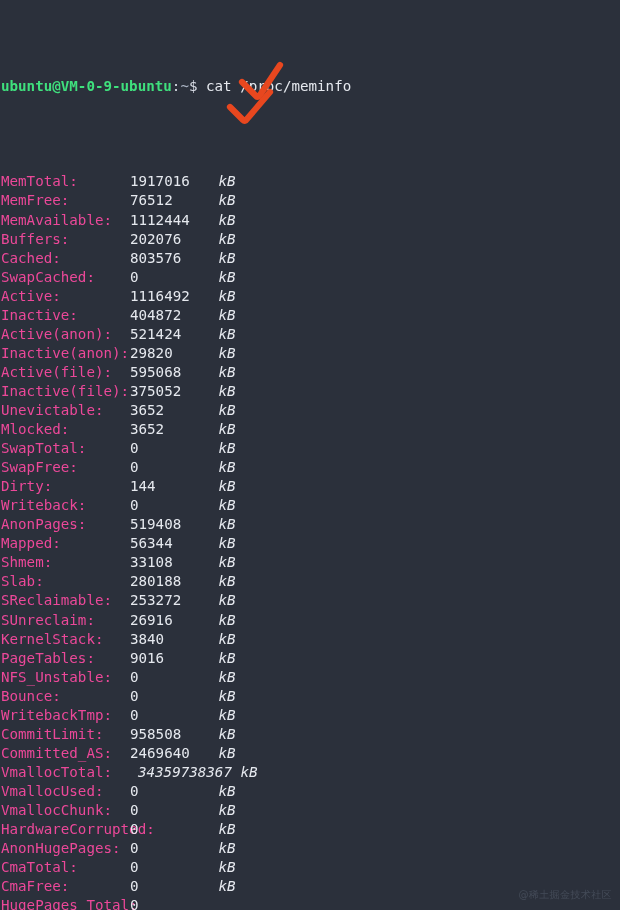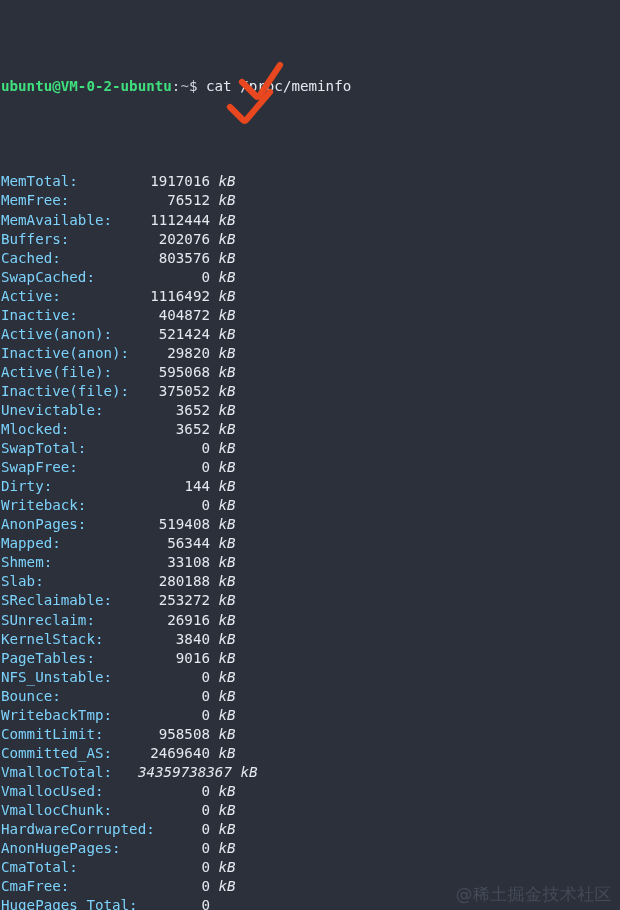--- a/index.html
+++ b/index.html
@@ -27,38 +27,38 @@
     white-space: pre;
   }
   .line {
     height: 19.05px;
     white-space: pre;
   }
   .prompt-user { color: #3fe07d; font-weight: bold; }
   .prompt-path { color: #a7b0c0; }
   .prompt-sym  { color: #d6dae3; }
   .cmd { color: #e6e9ef; }
-  .key { color: #7dd3fc; }
+  .key { color: #ec4899; }
   .val { color: #e6e9ef; }
   .unit { color: #e6e9ef; font-style: italic; }
 
   .row {
     display: flex;
     height: 19.05px;
     align-items: baseline;
   }
   .row .key {
     flex: 0 0 auto;
     width: 129px;
     white-space: pre;
   }
   .row .val {
     flex: 0 0 auto;
     width: 80px;
-    text-align: right;
+    text-align: left;
     white-space: pre;
   }
   .row .val.wide {
     width: auto;
     padding-left: 8px;
     font-style: italic;
   }
   .row .unit {
     flex: 0 0 auto;
     padding-left: 8.5px;
@@ -72,35 +72,35 @@
     width: 90px;
     height: 68px;
     pointer-events: none;
   }
 
   #watermark {
     position: absolute;
     right: 8px;
     bottom: 6px;
     font-family: "DejaVu Sans", "Liberation Sans", sans-serif;
-    font-size: 17px;
+    font-size: 10px;
     color: #444b58;
     letter-spacing: 0.4px;
     white-space: nowrap;
   }
 </style>
 </head>
 <body>
 
 <div id="terminal">
 
   <div id="screen">
 
     
-    <div class="line"><span class="prompt-user">ubuntu@VM-0-2-ubuntu</span><span class="prompt-sym">:</span><span class="prompt-path">~</span><span class="prompt-sym">$</span><span class="cmd"> <span>cat /proc/meminfo</span></span></div>
+    <div class="line"><span class="prompt-user">ubuntu@VM-0-9-ubuntu</span><span class="prompt-sym">:</span><span class="prompt-path">~</span><span class="prompt-sym">$</span><span class="cmd"> <span>cat /proc/meminfo</span></span></div>
 
     
     <div id="meminfo-rows"><div class="row"><span class="key">MemTotal:</span><span class="val">1917016</span><span class="unit">kB</span></div><div class="row"><span class="key">MemFree:</span><span class="val">76512</span><span class="unit">kB</span></div><div class="row"><span class="key">MemAvailable:</span><span class="val">1112444</span><span class="unit">kB</span></div><div class="row"><span class="key">Buffers:</span><span class="val">202076</span><span class="unit">kB</span></div><div class="row"><span class="key">Cached:</span><span class="val">803576</span><span class="unit">kB</span></div><div class="row"><span class="key">SwapCached:</span><span class="val">0</span><span class="unit">kB</span></div><div class="row"><span class="key">Active:</span><span class="val">1116492</span><span class="unit">kB</span></div><div class="row"><span class="key">Inactive:</span><span class="val">404872</span><span class="unit">kB</span></div><div class="row"><span class="key">Active(anon):</span><span class="val">521424</span><span class="unit">kB</span></div><div class="row"><span class="key">Inactive(anon):</span><span class="val">29820</span><span class="unit">kB</span></div><div class="row"><span class="key">Active(file):</span><span class="val">595068</span><span class="unit">kB</span></div><div class="row"><span class="key">Inactive(file):</span><span class="val">375052</span><span class="unit">kB</span></div><div class="row"><span class="key">Unevictable:</span><span class="val">3652</span><span class="unit">kB</span></div><div class="row"><span class="key">Mlocked:</span><span class="val">3652</span><span class="unit">kB</span></div><div class="row"><span class="key">SwapTotal:</span><span class="val">0</span><span class="unit">kB</span></div><div class="row"><span class="key">SwapFree:</span><span class="val">0</span><span class="unit">kB</span></div><div class="row"><span class="key">Dirty:</span><span class="val">144</span><span class="unit">kB</span></div><div class="row"><span class="key">Writeback:</span><span class="val">0</span><span class="unit">kB</span></div><div class="row"><span class="key">AnonPages:</span><span class="val">519408</span><span class="unit">kB</span></div><div class="row"><span class="key">Mapped:</span><span class="val">56344</span><span class="unit">kB</span></div><div class="row"><span class="key">Shmem:</span><span class="val">33108</span><span class="unit">kB</span></div><div class="row"><span class="key">Slab:</span><span class="val">280188</span><span class="unit">kB</span></div><div class="row"><span class="key">SReclaimable:</span><span class="val">253272</span><span class="unit">kB</span></div><div class="row"><span class="key">SUnreclaim:</span><span class="val">26916</span><span class="unit">kB</span></div><div class="row"><span class="key">KernelStack:</span><span class="val">3840</span><span class="unit">kB</span></div><div class="row"><span class="key">PageTables:</span><span class="val">9016</span><span class="unit">kB</span></div><div class="row"><span class="key">NFS_Unstable:</span><span class="val">0</span><span class="unit">kB</span></div><div class="row"><span class="key">Bounce:</span><span class="val">0</span><span class="unit">kB</span></div><div class="row"><span class="key">WritebackTmp:</span><span class="val">0</span><span class="unit">kB</span></div><div class="row"><span class="key">CommitLimit:</span><span class="val">958508</span><span class="unit">kB</span></div><div class="row"><span class="key">Committed_AS:</span><span class="val">2469640</span><span class="unit">kB</span></div><div class="row"><span class="key">VmallocTotal:</span><span class="val wide">34359738367</span><span class="unit">kB</span></div><div class="row"><span class="key">VmallocUsed:</span><span class="val">0</span><span class="unit">kB</span></div><div class="row"><span class="key">VmallocChunk:</span><span class="val">0</span><span class="unit">kB</span></div><div class="row"><span class="key">HardwareCorrupted:</span><span class="val">0</span><span class="unit">kB</span></div><div class="row"><span class="key">AnonHugePages:</span><span class="val">0</span><span class="unit">kB</span></div><div class="row"><span class="key">CmaTotal:</span><span class="val">0</span><span class="unit">kB</span></div><div class="row"><span class="key">CmaFree:</span><span class="val">0</span><span class="unit">kB</span></div><div class="row"><span class="key">HugePages_Total:</span><span class="val">0</span><span class="unit"></span></div></div>
 
     
     
 
   </div>
 
   <svg id="annotation" viewBox="0 0 90 68">

